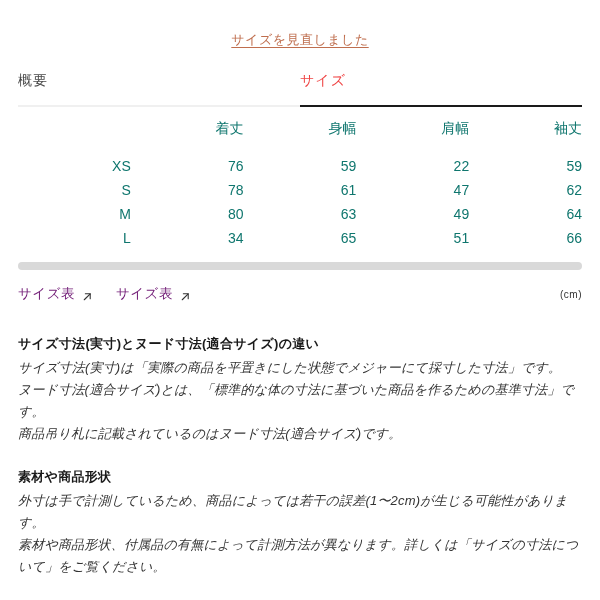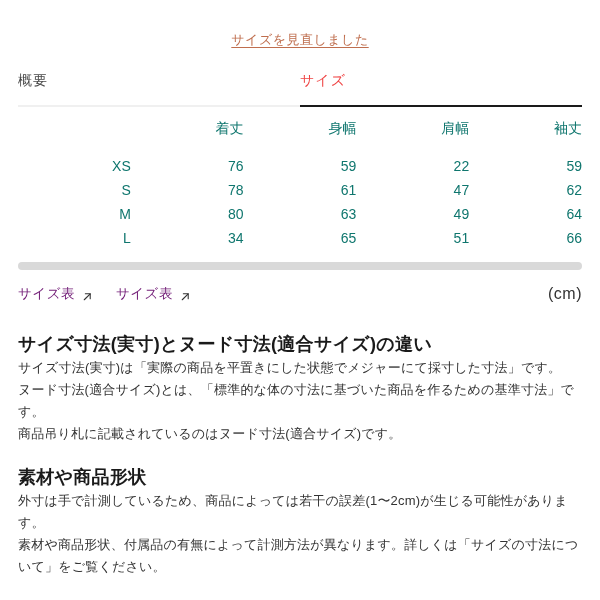--- a/index.html
+++ b/index.html
@@ -48,31 +48,31 @@
   .links-row {
     margin:15px 18px 0 18px; display:flex; align-items:center;
     font-size:13.5px; color:#333;
   }
   .ext-link {
     display:inline-flex; align-items:flex-end; gap:6px;
     margin-right:22px; cursor:pointer; color:#701a75; letter-spacing:.5px;
   }
   .ext-link svg { width:13px; height:13px; stroke:#333; stroke-width:2;
     fill:none; stroke-linecap:round; stroke-linejoin:round; }
-  .unit { margin-left:auto; font-size:16px; color:#333; letter-spacing:.5px; }
+  .unit { margin-left:auto; font-size:10px; color:#333; letter-spacing:.5px; }
 
   
   .section { margin:30px 18px 0 18px; }
   .section + .section { margin-top:21px; }
   .section h3 {
-    font-size:18px; font-weight:700; color:#1a1a1a;
+    font-size:13px; font-weight:700; color:#1a1a1a;
     line-height:22px; margin-bottom:2px; letter-spacing:.3px;
   }
   .section p {
-    font-size:13px; line-height:22px; color:#333; letter-spacing:.2px;
+    font-size:13px; line-height:22px; color:#333; letter-spacing:.2px;font-style:italic;
   }
 </style>
 </head>
 <body>
 
 <div class="page">
 
   <div class="notice-wrap">
     <a class="notice">サイズを見直しました</a>
   </div>

